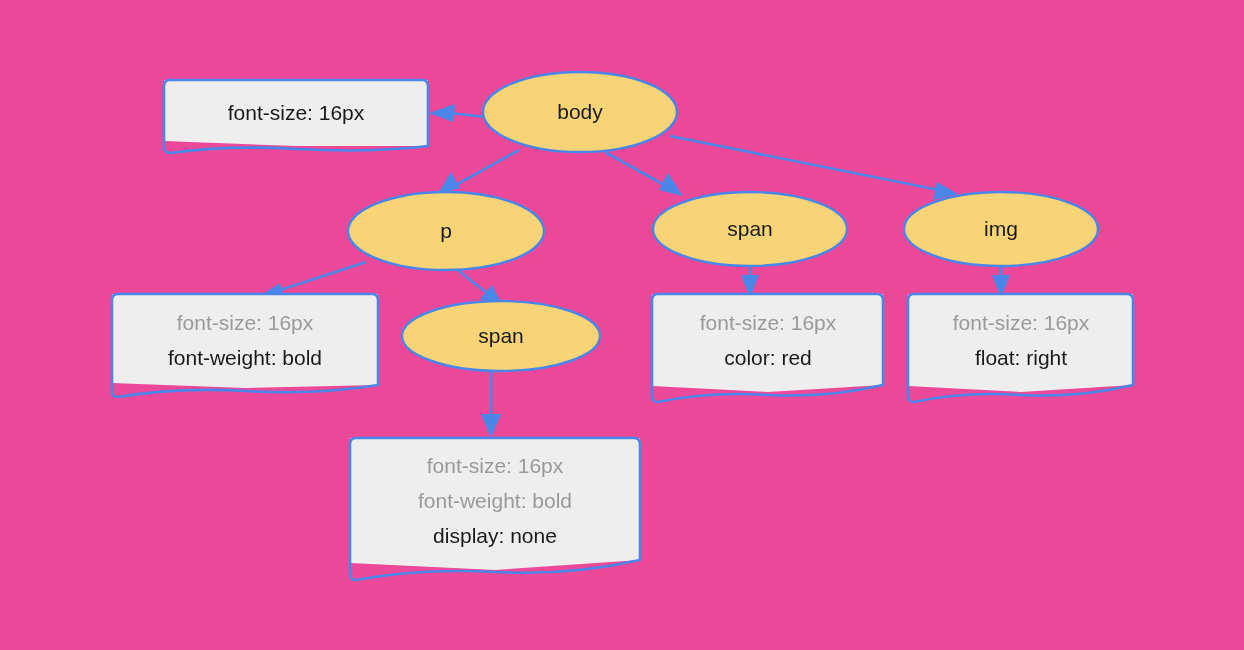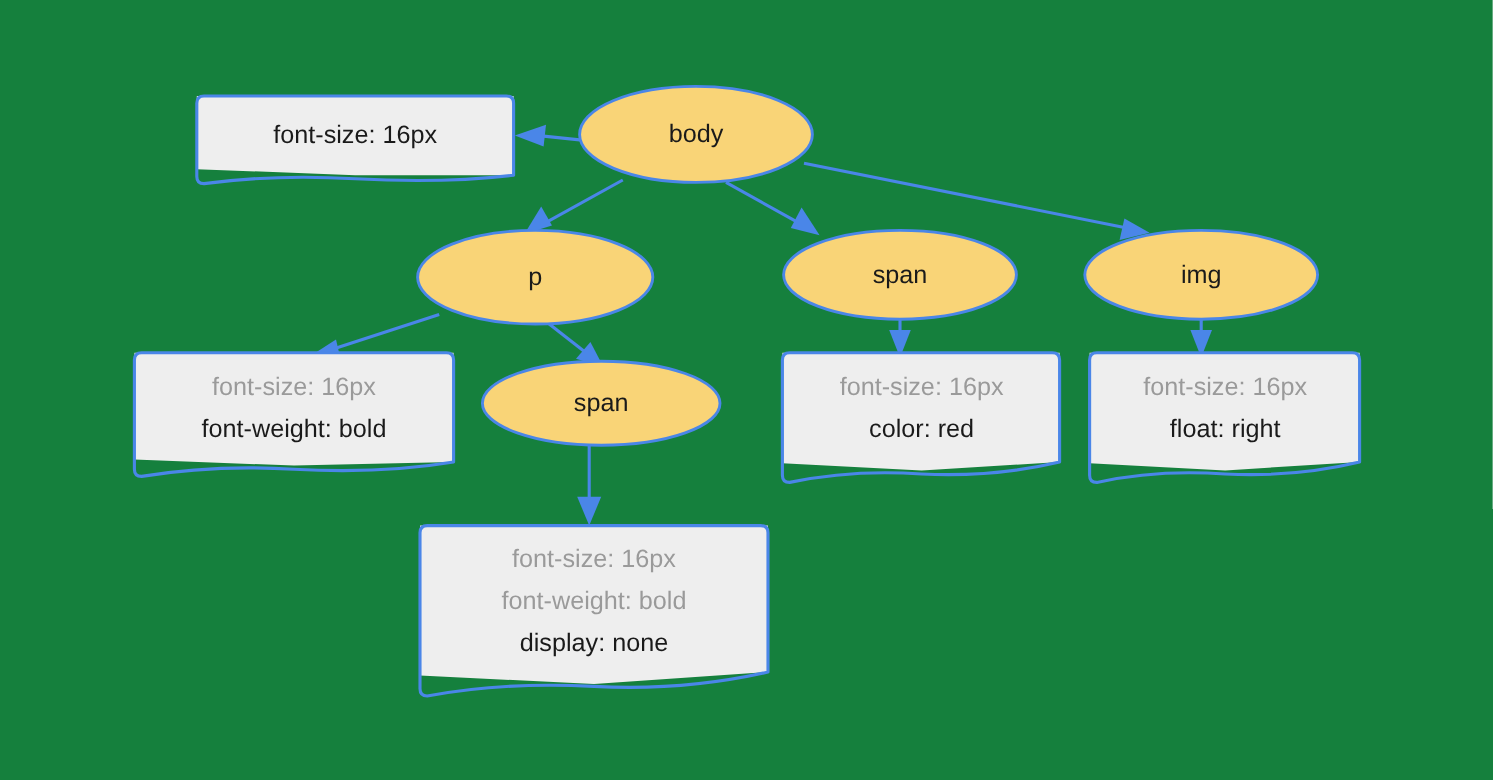--- a/index.html
+++ b/index.html
@@ -10,21 +10,21 @@
   body {
     width: 1244px;
     height: 650px;
     font-family: "Liberation Sans", sans-serif;
     overflow: hidden;
   }
   #diagram-root {
     position: relative;
     width: 1244px;
     height: 650px;
-    background: #15803d;
+    background: #ec4899;
   }
   svg#css-cascade-diagram {
     display: block;
     width: 1244px;
     height: 650px;
   }
   .node-ellipse {
     fill: #f9d477;
     stroke: #4a86e8;
     stroke-width: 2.4;

